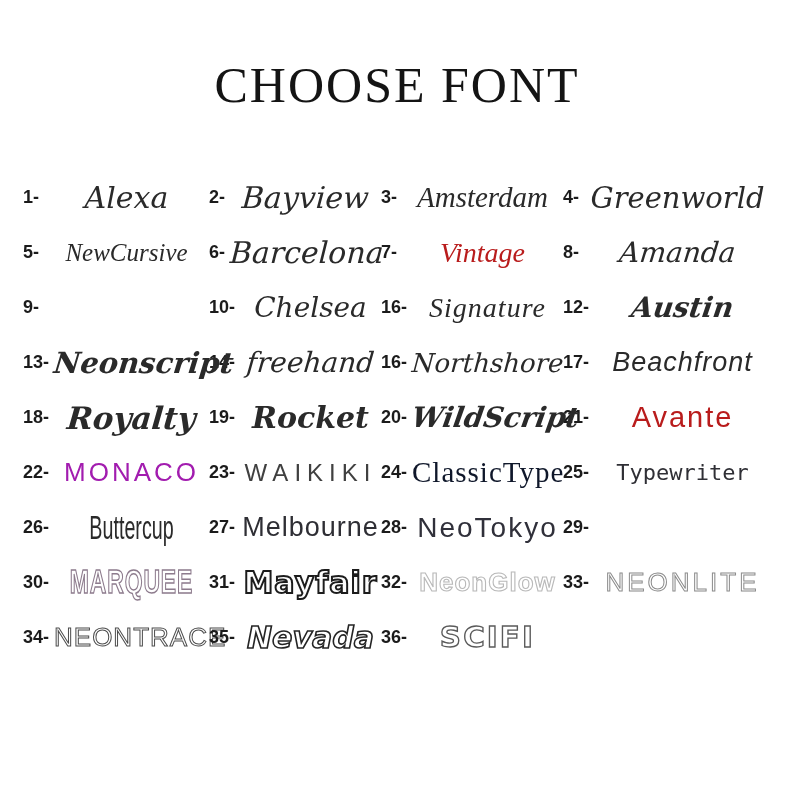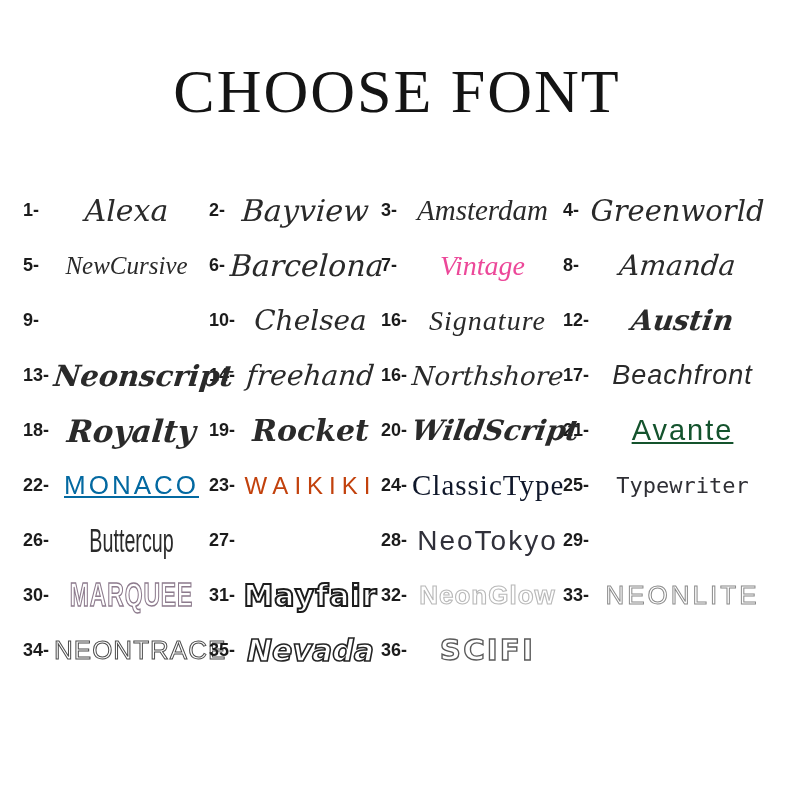--- a/index.html
+++ b/index.html
@@ -3,21 +3,21 @@
 <meta charset="utf-8">
 <style>
   html,body{margin:0;padding:0;}
   body{
     width:794px;height:794px;background:#ffffff;overflow:hidden;
     font-family:"Liberation Sans",sans-serif;color:#1c1c1c;
   }
   .page{width:794px;height:794px;position:relative;}
   .title{
     font-family:"Liberation Serif",serif;
-    font-size:62px;font-weight:500;letter-spacing:2px;
+    font-size:50px;font-weight:500;letter-spacing:2px;
     text-align:center;margin:56px 0 0 0;color:#141414;
   }
   .grid{
     width:748px;margin:56px auto 0;
     display:grid;
     grid-template-columns:186px 172px 182px 208px;
     grid-auto-rows:55px;
     align-items:center;
   }
   .cell{display:flex;align-items:center;gap:5px;white-space:nowrap;overflow:visible;}
@@ -27,39 +27,39 @@
   }
   .sample{flex:1 1 auto;text-align:center;color:#2a2a2a;line-height:1;}
 
   
   .s1 {font:italic 30px "DejaVu Serif",serif;}
   .s2 {font:italic 30px "DejaVu Serif",serif;transform:skewX(-4deg);}
   .s3 {font:italic 29px "Liberation Serif",serif;}
   .s4 {font:italic 29px "DejaVu Serif",serif;}
   .s5 {font:italic 25px "Liberation Serif",serif;}
   .s6 {font:italic 30px "DejaVu Serif",serif;transform:skewX(-3deg);}
-  .s7 {font:italic 28px "Liberation Serif",serif;color:#ec4899;}
+  .s7 {font:italic 28px "Liberation Serif",serif;color:#b91c1c;}
   .s8 {font:italic 28px "DejaVu Serif",serif;transform:skewX(-6deg);}
   .s9 {font:italic 300 26px "DejaVu Sans",sans-serif;}
   .s10{font:italic 28px "DejaVu Serif",serif;}
   .s11{font:italic 28px "Liberation Serif",serif;letter-spacing:1px;}
   .s12{font:italic 700 28px "DejaVu Serif",serif;transform:skewX(-8deg);}
   .s13{font:italic 700 29px "DejaVu Serif",serif;transform:skewX(-6deg);}
   .s14{font:italic 28px "DejaVu Serif",serif;transform:skewX(-5deg);}
   .s15{font:italic 28px "DejaVu Serif",serif;}
   .s16{font:italic 26px "DejaVu Serif",serif;transform:skewX(-4deg);}
   .s17{font:italic 300 27px "Liberation Sans",sans-serif;letter-spacing:1px;}
   .s18{font:italic 700 31px "DejaVu Serif",serif;transform:skewX(-5deg);}
   .s19{font:italic 700 30px "DejaVu Serif",serif;}
   .s20{font:italic 700 28px "DejaVu Serif",serif;transform:skewX(-9deg);}
 
   
-  .s21{font:300 29px "Liberation Sans",sans-serif;letter-spacing:2px;color:#14532d;text-decoration:underline;}
-  .s22{font:400 26px "Liberation Sans",sans-serif;letter-spacing:3px;color:#0369a1;text-decoration:underline;}
-  .s23{font:300 24px "Liberation Sans",sans-serif;letter-spacing:6px;color:#c2410c;}
+  .s21{font:300 29px "Liberation Sans",sans-serif;letter-spacing:2px;color:#b91c1c;}
+  .s22{font:400 26px "Liberation Sans",sans-serif;letter-spacing:3px;color:#a21caf;}
+  .s23{font:300 24px "Liberation Sans",sans-serif;letter-spacing:6px;color:#404040;}
   .s24{font:400 29px "Liberation Serif",serif;letter-spacing:1px;color:#0f172a;}
   .s25{font:400 22px "DejaVu Sans Mono",monospace;color:#2f2f35;}
   .s26{font:400 24px "Liberation Sans",sans-serif;transform:scale(0.82,1.38);}
   .s27{font:400 27px "Liberation Sans",sans-serif;letter-spacing:1px;color:#2e2e34;}
   .s28{font:300 28px "Liberation Sans",sans-serif;letter-spacing:2px;color:#30303a;}
 
   
   .outline{color:#8a8a8a;}
   @supports (-webkit-text-stroke:1px #000){
     .s29{color:transparent;-webkit-text-stroke:1.3px #3c3c3c;}
@@ -189,20 +189,21 @@
     <div class="cell">
         <span class="num">25-</span>
         <span class="sample s25">Typewriter</span>
       </div>
     <div class="cell">
         <span class="num">26-</span>
         <span class="sample s26">Buttercup</span>
       </div>
     <div class="cell">
         <span class="num">27-</span>
+        <span class="sample s27">Melbourne</span>
       </div>
     <div class="cell">
         <span class="num">28-</span>
         <span class="sample s28">NeoTokyo</span>
       </div>
 
     <div class="cell">
         <span class="num">29-</span>
       </div>
     <div class="cell">

